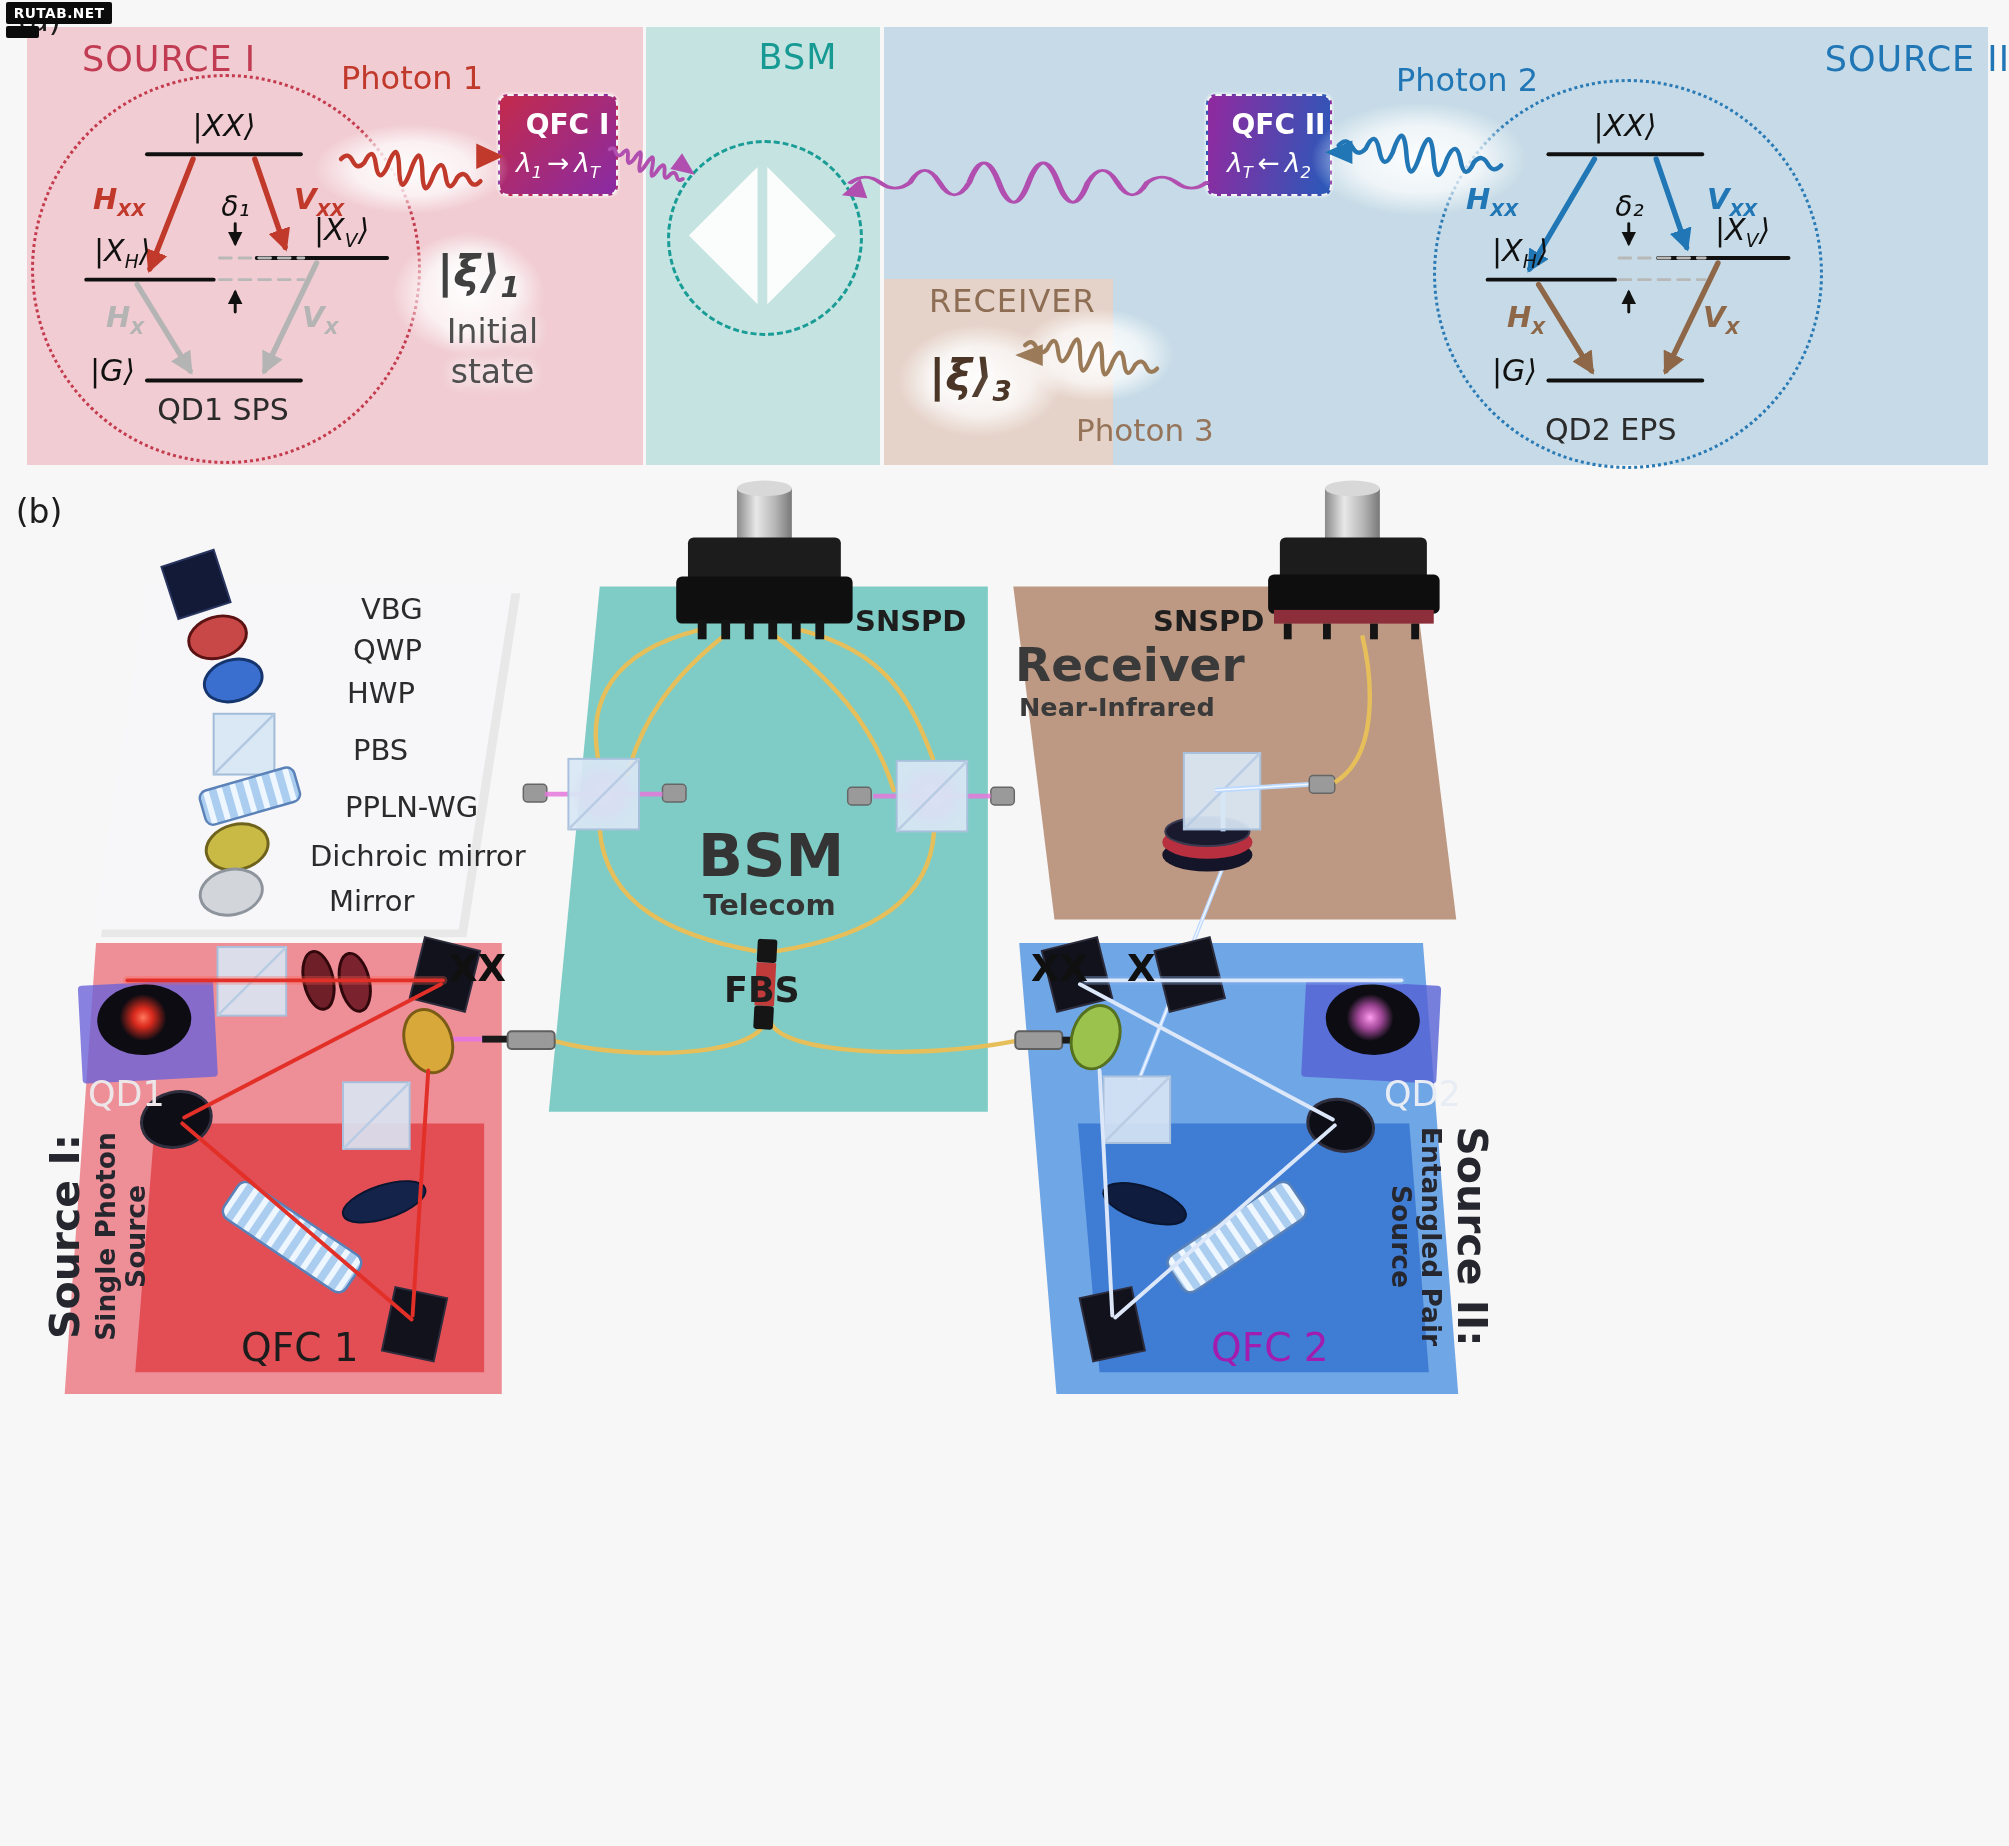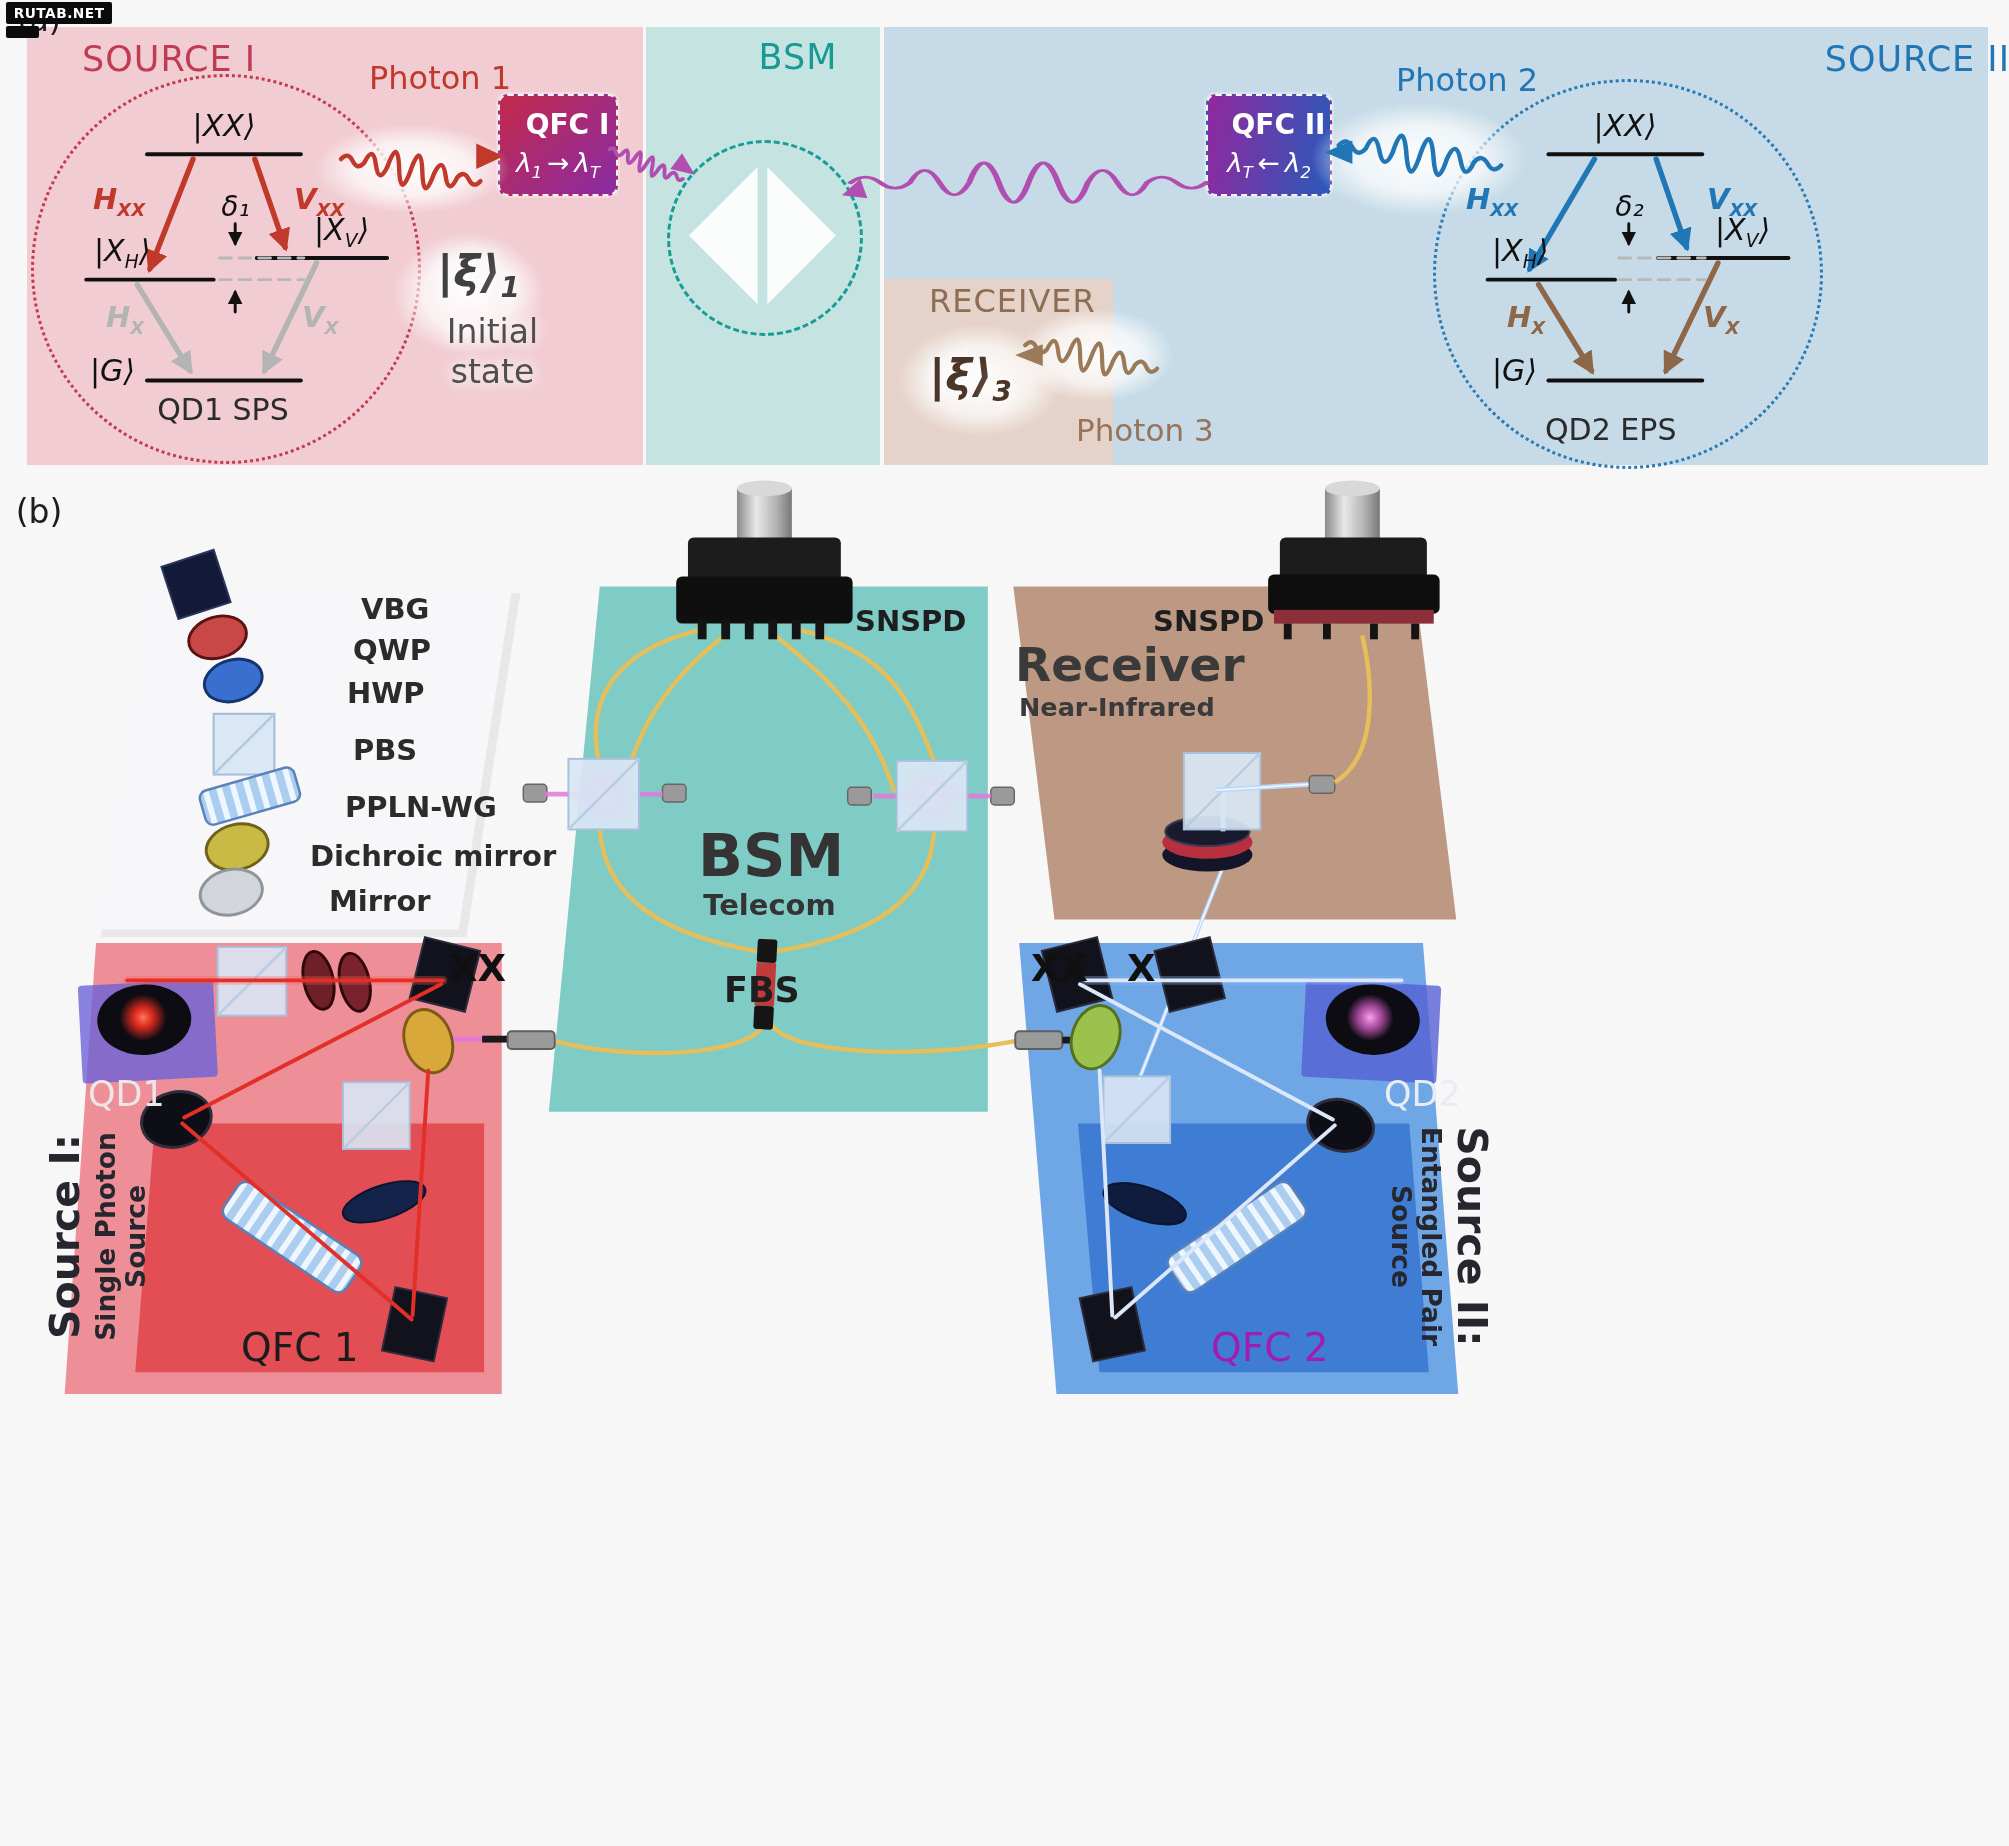--- a/index.html
+++ b/index.html
@@ -27,21 +27,21 @@
   .xi { font-size:45px; font-weight:600; font-style:italic; z-index:3;
         text-shadow:0 0 13.7px #fff,0 0 25.5px #fff,0 0 39px #fff; }
   .state { font-size:33px; color:#4f4f4f; text-align:center; line-height:1.22;
            z-index:3; white-space:normal; text-shadow:0 0 11.8px #fff,0 0 21.6px #fff; }
   .wm { position:absolute; left:5.9px; top:2px; background:#0b0b0b; color:#fff;
         font-size:13.7px; font-weight:700; padding:2.9px 7.8px; letter-spacing:0.5px;
         z-index:4; border-radius:2px; }
   .wm2 { position:absolute; left:5.9px; top:25.5px; width:33px; height:12.7px;
          background:#0b0b0b; z-index:4; border-radius:2px; }
   .panlab { font-size:31px; color:#1c1c1c; z-index:3; }
-  .leg { font-size:29px; font-weight:700; color:#2b2b2b; z-index:3; }
+  .leg { font-size:29px; font-weight:400; color:#2b2b2b; z-index:3; }
   .b-big { font-size:59px; font-weight:700; color:#343434; z-index:3; }
   .b-mid { font-size:29px; font-weight:700; color:#343434; z-index:3; }
   .b-det { font-size:29px; font-weight:700; color:#1e1e1e; z-index:3; }
   .rot { position:absolute; text-align:center; z-index:3; }
   .rot .rname { font-size:41px; font-weight:700; color:#26262e; }
   .rot .rtype { font-size:26.5px; font-weight:700; color:#26262e; width:225px;
                 margin:2px auto 0; line-height:1.15; white-space:normal; }
 </style>
 </head>
 <body>
@@ -335,21 +335,21 @@
       </g>
       <circle cx="1398" cy="1038" r="24" fill="url(#magGlow)"></circle>
     </g>
   </svg>
 
   <div class="t ptitle lbl" style="left:47px;top:39px;color:#c13b52;">SOURCE I</div>
   <div class="t ptitle lbl" style="left:646px;top:37px;width:234px;text-align:center;color:#179a94;">BSM</div>
   <div class="t ptitle lbl" style="left:1735px;top:39px;width:240px;text-align:right;color:#2176b5;">SOURCE II</div>
   <div class="t ptitle lbl" style="left:894px;top:282px;font-size:32px;color:#8d6e54;">RECEIVER</div>
 
-  <div class="t lbl" style="left:341px;top:59px;font-size:32px;color:#c0392b;margin-left:28px;">Photon 1</div>
+  <div class="t lbl" style="left:341px;top:59px;font-size:32px;color:#c0392b;">Photon 1</div>
   <div class="t lbl" style="left:1396px;top:61px;font-size:32px;color:#2176b5;">Photon 2</div>
   <div class="t lbl" style="left:1076px;top:412px;font-size:31px;color:#96745a;">Photon 3</div>
 
   <div class="t xi" style="left:437px;top:245px;color:#404040;"><span>|ξ⟩</span><sub>1</sub></div>
   <div class="t state" style="left:416px;top:312px;width:153px;">Initial state</div>
   <div class="t xi" style="left:929px;top:349px;color:#4a3526;"><span>|ξ⟩</span><sub>3</sub></div>
 
   <div class="t lv" style="left:165px;top:108px;width:118px;text-align:center;">|XX⟩</div>
   <div class="t tr" style="left:93px;top:182px;color:#c0392b;"><span>H</span><sub>XX</sub></div>
   <div class="t tr" style="left:294px;top:182px;color:#c0392b;"><span>V</span><sub>XX</sub></div>

